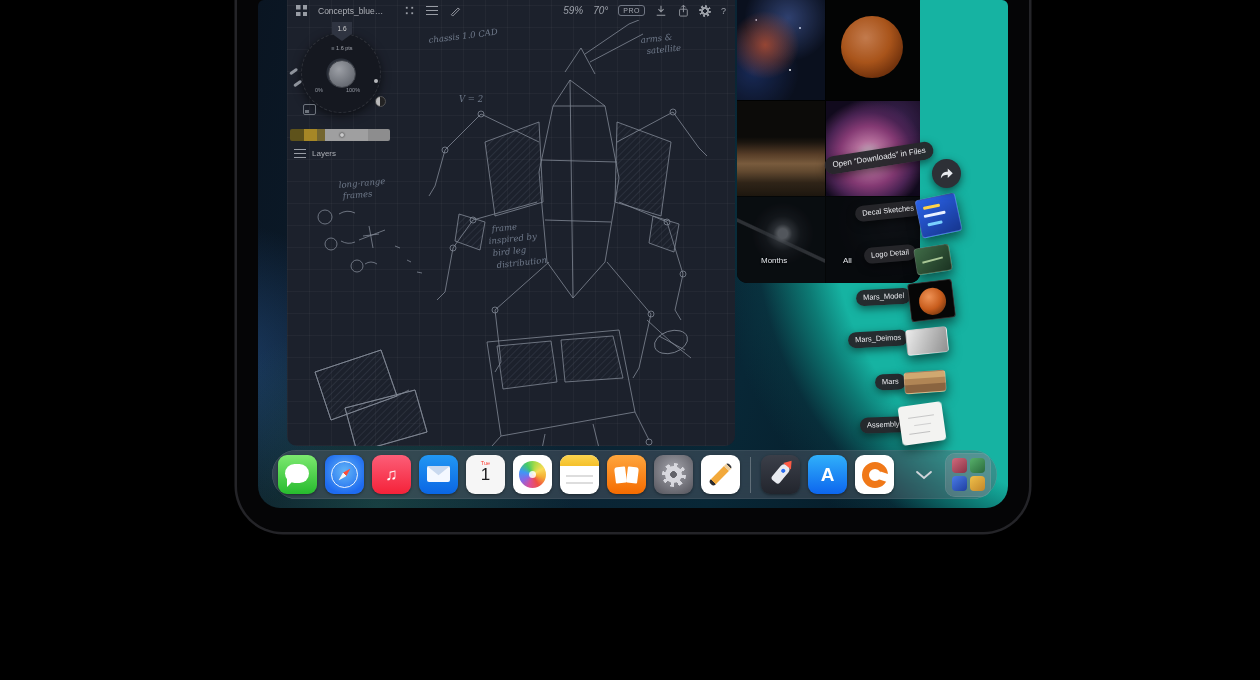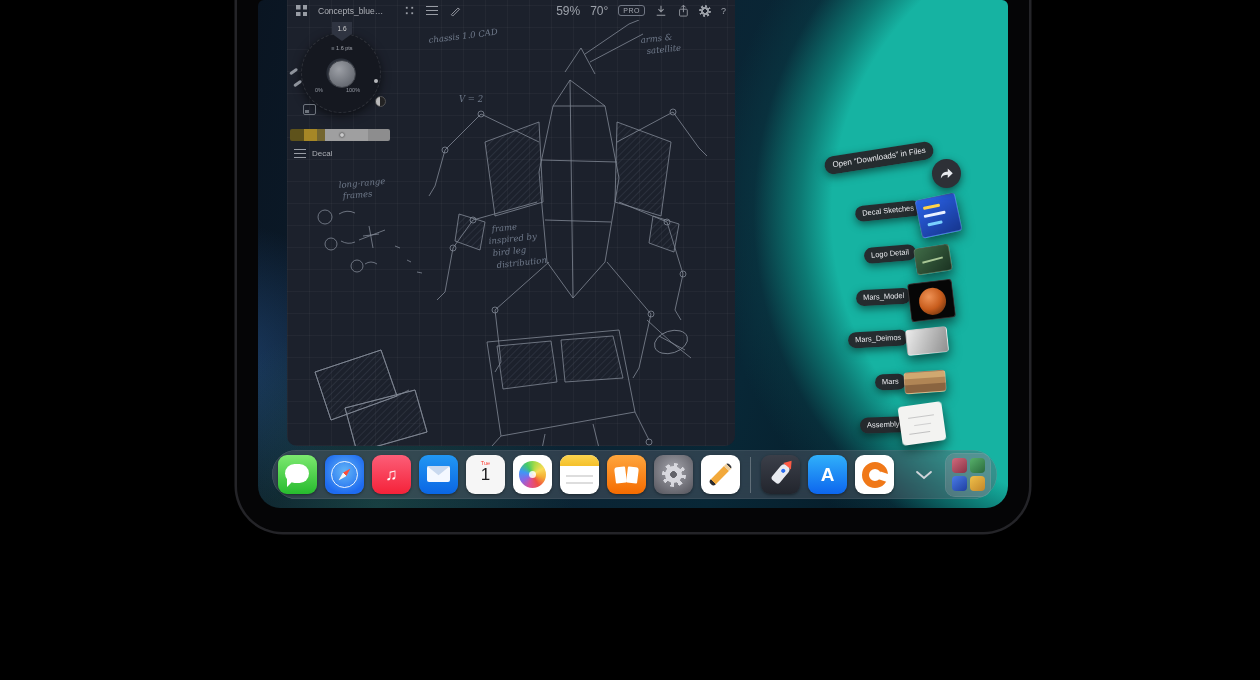--- a/index.html
+++ b/index.html
@@ -38,21 +38,21 @@
                linear-gradient(#c2c7d0,#c2c7d0) 6.5px 6.5px/4.5px 4.5px;
     background-repeat:no-repeat; }
   .ico-dots9 { width:11px; height:11px; flex:none;
     background:radial-gradient(circle 1.1px, #c2c7d0 99%, transparent) 0 0/5.5px 5.5px; }
   .ico-burger { width:12px; height:9px; flex:none;
     background:linear-gradient(#c2c7d0,#c2c7d0) 0 0/12px 1.4px,
                linear-gradient(#c2c7d0,#c2c7d0) 0 4px/12px 1.4px,
                linear-gradient(#c2c7d0,#c2c7d0) 0 8px/12px 1.4px;
     background-repeat:no-repeat; }
   .cbar .right { margin-left:auto; display:flex; align-items:center; gap:10px; }
-  .cbar .pct { font-size:12px; color:#c6ccd6; }
+  .cbar .pct { font-size:10px; color:#c6ccd6;font-style:italic; }
   .badge-pro { font-size:7px; letter-spacing:.5px; color:#cfd4de; border:1px solid #8f97a6;
     border-radius:3px; padding:1px 4px; }
   .cbar svg { display:block; }
   .help { font-size:9px; color:#c6ccd6; }
   .mini-gear { width:12px; height:12px; border-radius:50%;
     background:repeating-conic-gradient(#c2c7d0 0 22deg, transparent 22deg 45deg); position:relative; }
   .mini-gear::after { content:""; position:absolute; inset:2px; border-radius:50%;
     background:radial-gradient(circle,#222835 0 28%, #c2c7d0 30%); }
 
   
@@ -318,21 +318,21 @@
         <span class="cs1"></span>
         <span class="cs2"></span>
         <span class="cs3"></span>
         <span class="cs4"></span>
         <span class="cs5"></span>
         <span class="dotmark"></span>
       </div>
 
       <div class="layers">
         <span class="ico-burger"></span>
-        <span class="lbl">Decal</span>
+        <span class="lbl">Layers</span>
       </div>
 
       <svg class="sketch" viewBox="0 0 448 426">
         <defs>
           <pattern id="hx" width="5" height="5" patternUnits="userSpaceOnUse" patternTransform="rotate(45)">
             <line x1="0" y1="0" x2="0" y2="5" stroke="#9fb0c4" stroke-width="0.7" opacity="0.55"></line>
           </pattern>
         </defs>
         <g stroke="#c4cedd" stroke-width="0.8" fill="none" opacity="0.8">
           <path d="M283 60 L318 86 L332 158 L318 242 L286 278 L260 242 L252 152 L266 86 Z"></path>
@@ -386,20 +386,35 @@
           <text x="205" y="212" transform="rotate(-6 205 212)">frame</text>
           <text x="202" y="224" transform="rotate(-6 202 224)">inspired by</text>
           <text x="206" y="236" transform="rotate(-6 206 236)">bird leg</text>
           <text x="210" y="248" transform="rotate(-6 210 248)">distribution</text>
           <text x="52" y="168" transform="rotate(-5 52 168)">long-range</text>
           <text x="56" y="179" transform="rotate(-5 56 179)">frames</text>
         </g>
       </svg>
     </div>
 
+    <div class="photos">
+      <div class="pgrid">
+        <div class="ph ph-nebula"></div>
+        <div class="ph ph-mars">
+          <span class="mars-sphere"></span>
+        </div>
+        <div class="ph ph-surface"></div>
+        <div class="ph ph-orion"></div>
+        <div class="ph ph-voyager"></div>
+        <div class="ph ph-dark"></div>
+      </div>
+      <div class="row3-dim"></div>
+      <span class="ptab ptab-months">Months</span>
+      <span class="ptab ptab-all">All</span>
+    </div>
 
     <span class="dp p-hint">Open “Downloads” in Files</span>
     <div class="share-fab">
       <svg width="15" height="13" viewBox="0 0 24 20">
         <path d="M3 18 C3 10 8 7 14 7 L14 2 L22 9.5 L14 17 L14 12 C9 12 5 13.5 3 18 Z" fill="#e8eaee"></path>
       </svg>
     </div>
 
     <span class="dp p-decal">Decal Sketches</span>
     <div class="thumb t-decal">

